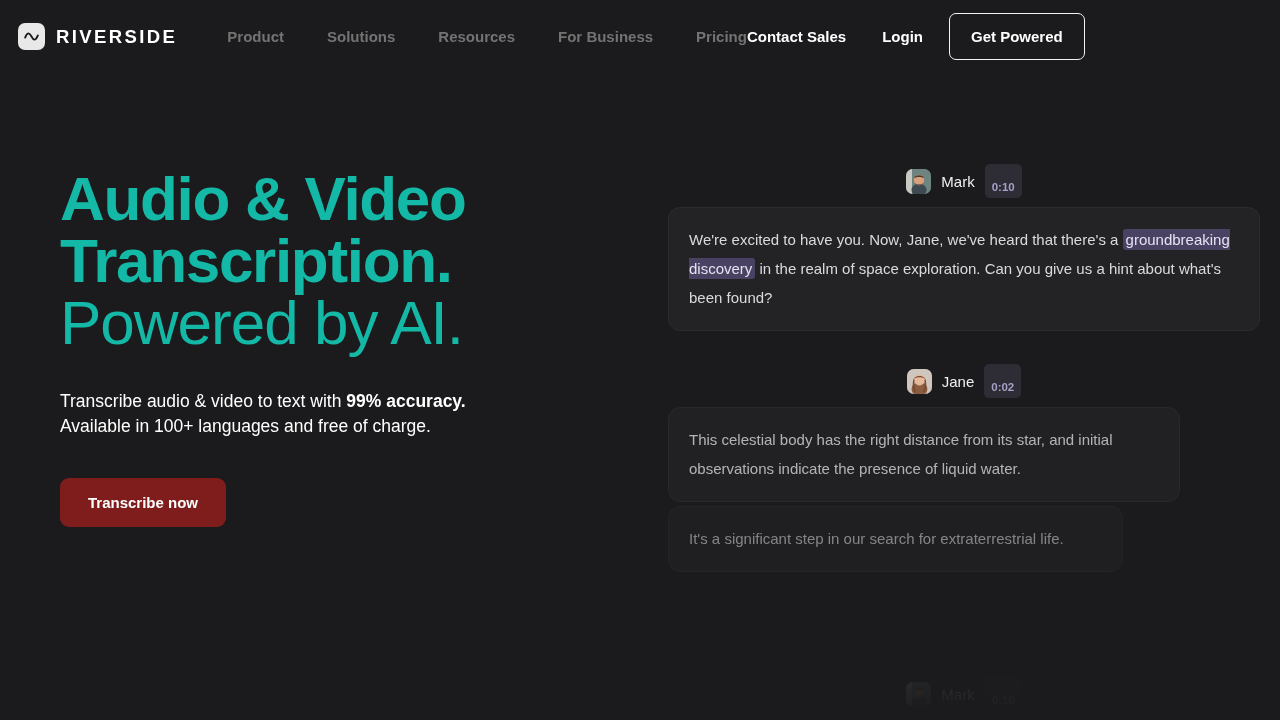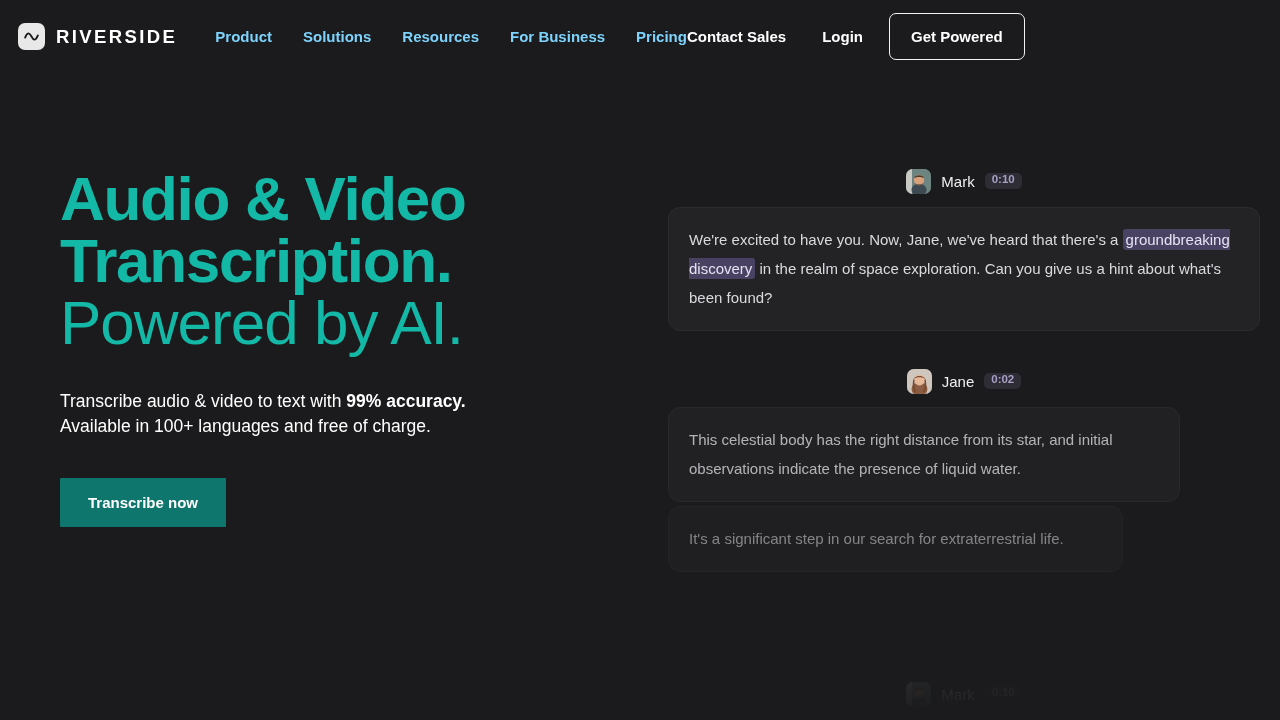--- a/index.html
+++ b/index.html
@@ -54,23 +54,24 @@
   }
 
   .nav-links {
     display: flex;
     align-items: center;
     gap: 31px;
   }
   .nav-link {
     font-size: 15px;
     font-weight: bold;
-    color: #7dd3fc;
+    color: #737373;
     cursor: pointer;
     white-space: nowrap;
+    margin-left: 12px;
   }
 
   .nav-right {
     margin-left: auto;
     display: flex;
     align-items: center;
     gap: 0;
   }
   .nav-action {
     font-size: 15px;
@@ -129,22 +130,22 @@
   .hero-sub b { font-weight: bold; }
 
   .btn-cta {
     margin-top: 39px;
     display: inline-flex;
     align-items: center;
     justify-content: center;
     height: 49px;
     padding: 0 28px;
     border: none;
-    border-radius: 1px;
-    background: #0f766e;
+    border-radius: 9px;
+    background: #7f1d1d;
     color: #ffffff;
     font-size: 15px;
     font-weight: bold;
     cursor: pointer;
     font-family: "Liberation Sans", sans-serif;
   }
 
   
   .transcript {
     position: absolute;
@@ -180,21 +181,21 @@
     font-size: 15px;
     color: #f0f0f0;
     font-weight: normal;
   }
   .stamp {
     background: #2e2c35;
     color: #a79fc6;
     font-size: 11.5px;
     font-weight: bold;
     border-radius: 5px;
-    padding: 1px 7px 4px;
+    padding: 18px 7px 4px;
     line-height: 1;
   }
 
   .bubble {
     background: #232326;
     border: 1px solid #2c2c30;
     border-radius: 12px;
     padding: 17px 20px 18px;
     font-size: 15px;
     line-height: 29px;

